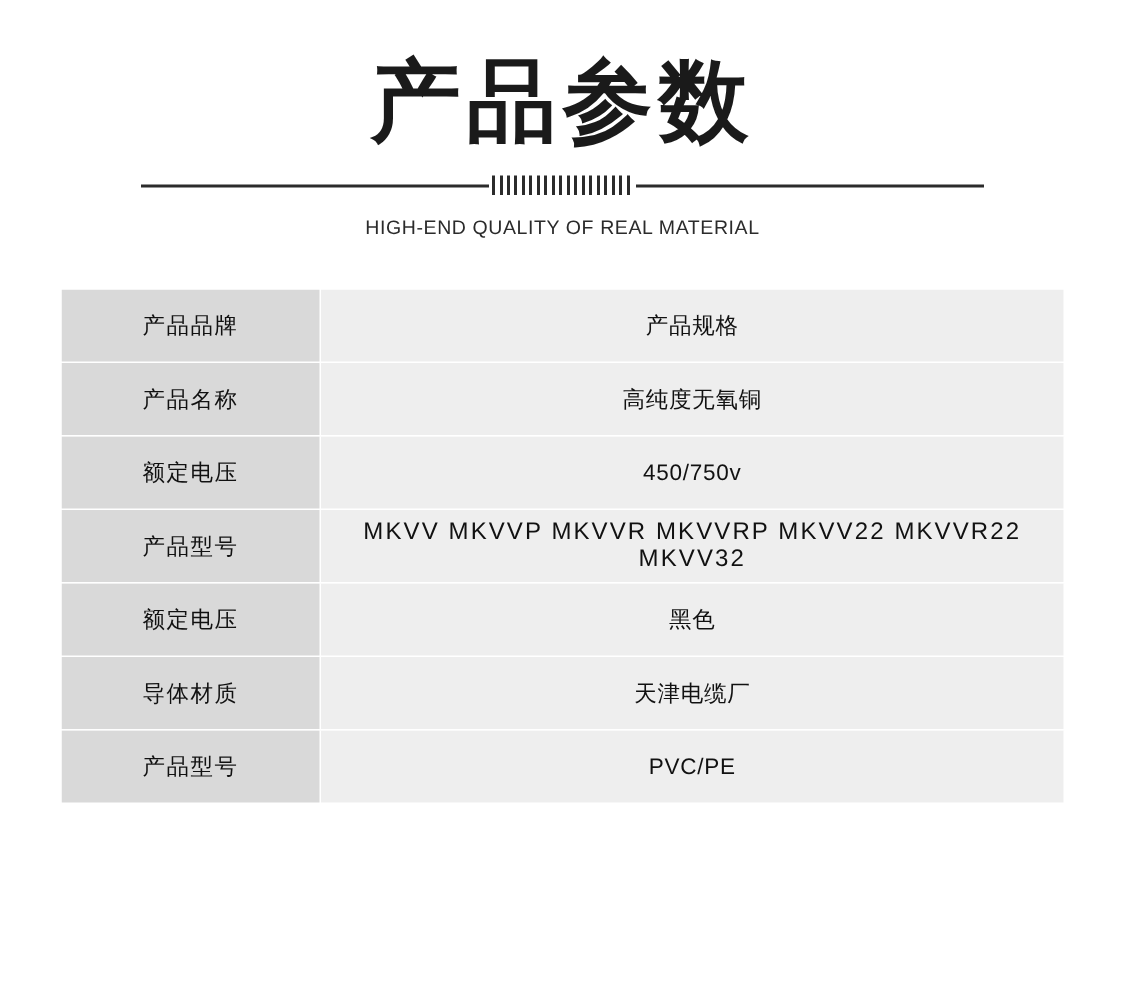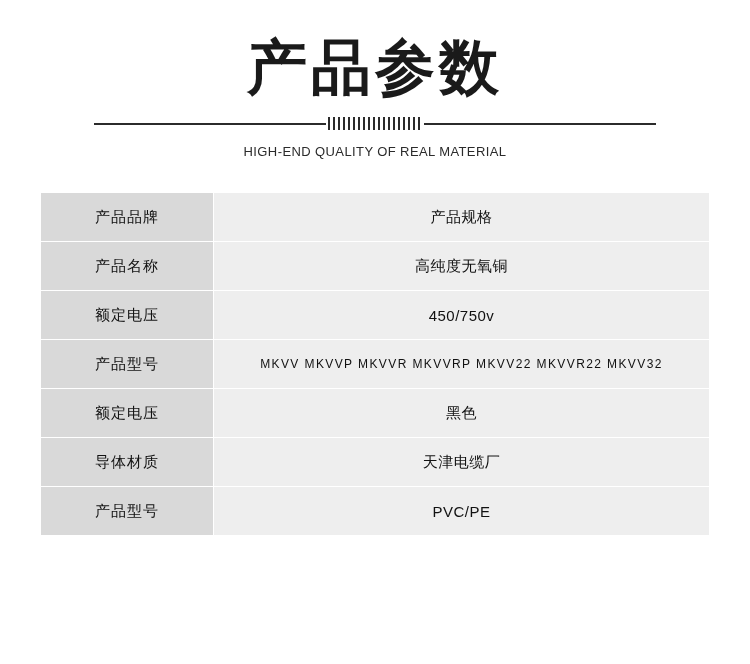--- a/index.html
+++ b/index.html
@@ -91,21 +91,21 @@
     width: 172px;
     background: #d9d9d9;
     letter-spacing: 1px;
   }
   td.value-cell {
     background: #eeeeee;
     letter-spacing: 0.5px;
   }
   td.value-cell.models {
     letter-spacing: 1.4px;
-    font-size: 12px;
+    font-size: 16px;
   }
 </style>
 </head>
 <body>
 
 <div class="page">
 
   <div class="header">
     <div class="main-title">产品参数</div>
 

